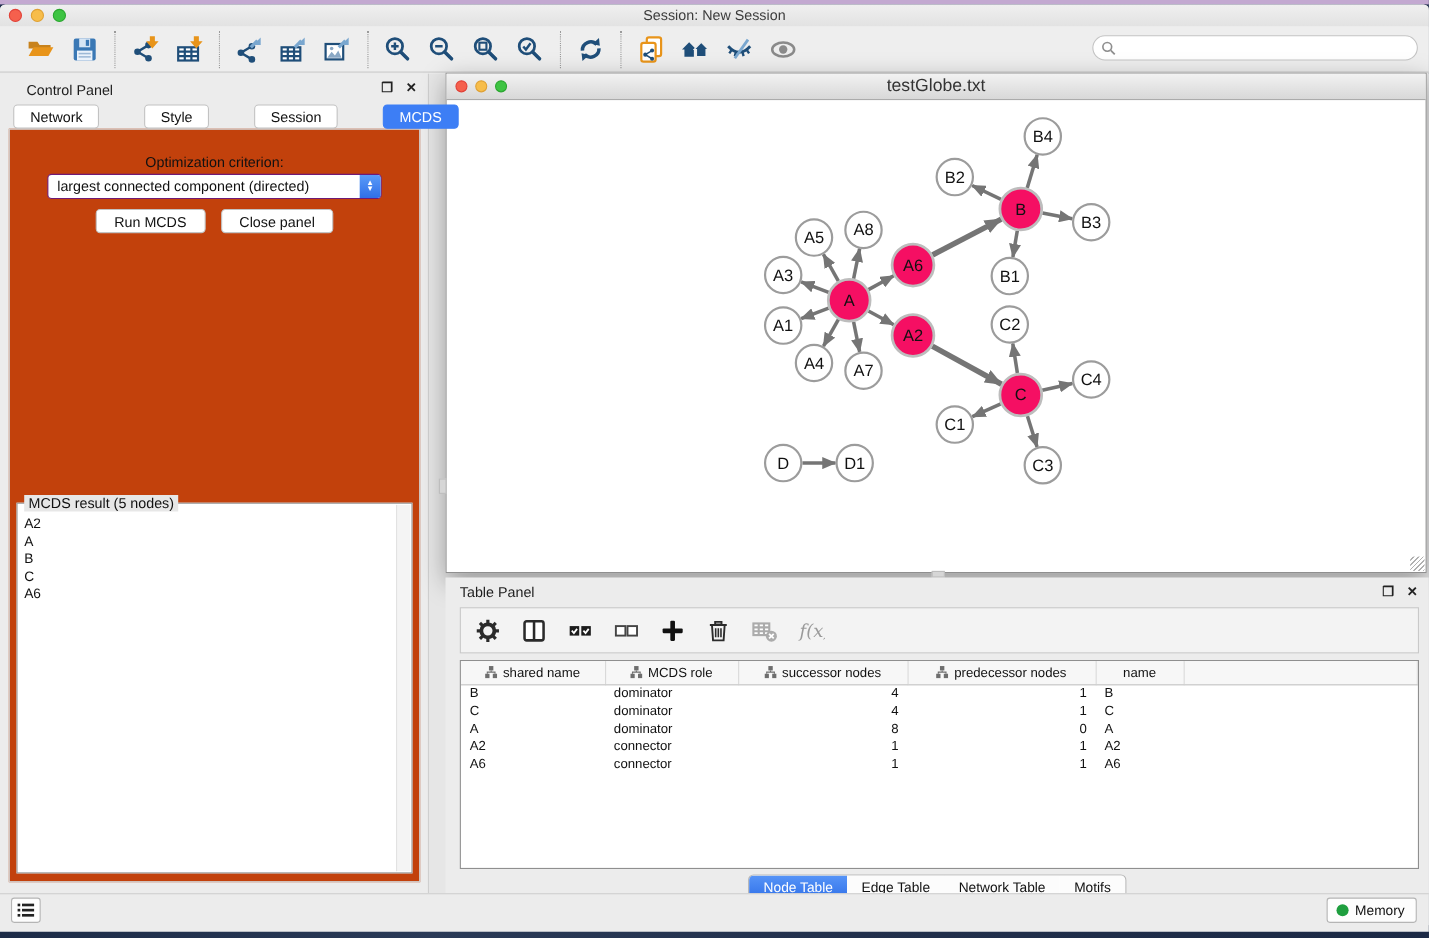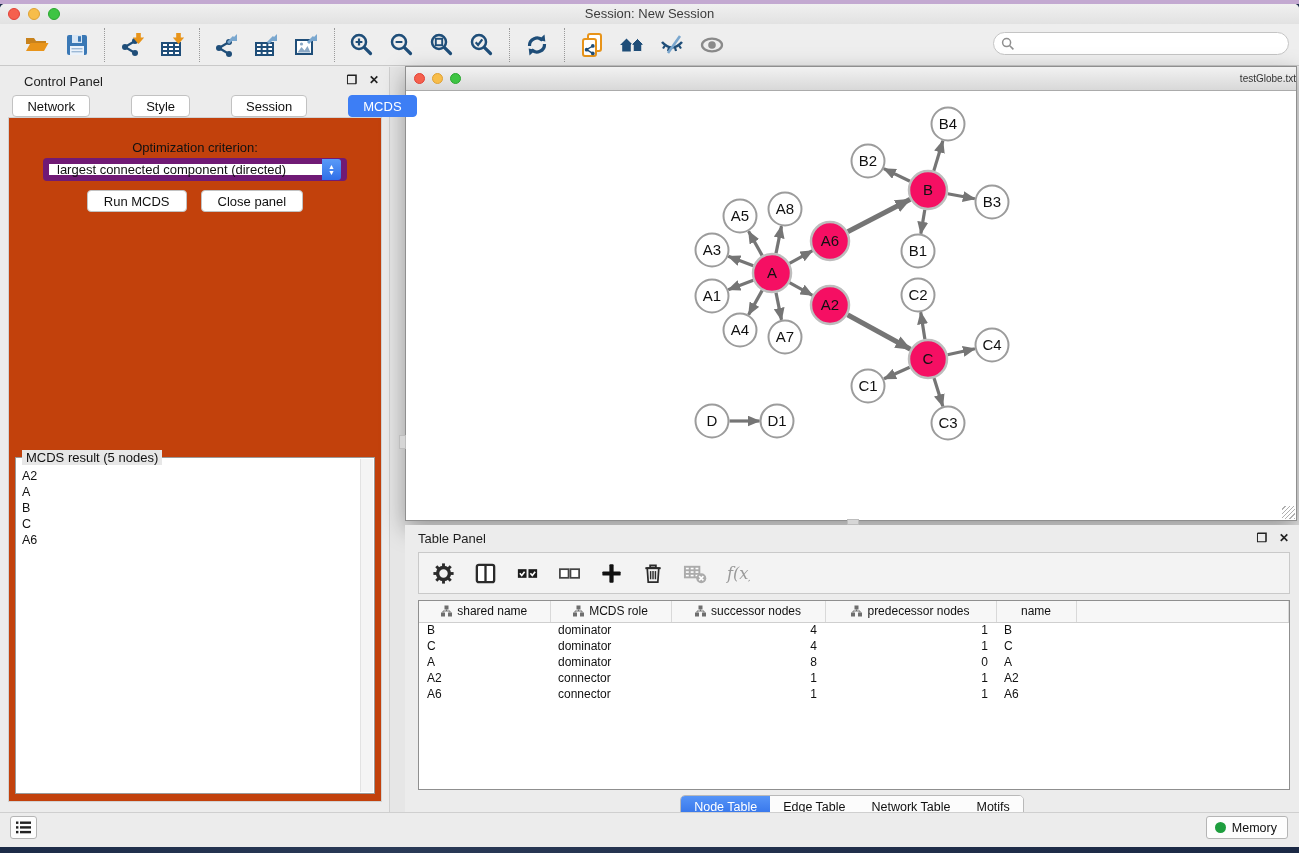--- a/index.html
+++ b/index.html
@@ -48,42 +48,42 @@
   .pc-btn { width:14px; height:14px; border:none; background:transparent; font-size:12px;
     color:#222; line-height:12px; cursor:pointer; padding:0; font-weight:bold; }
   .cp-tabs { position:absolute; left:8px; right:8px; top:28px; display:flex; justify-content:center; gap:1px; z-index:2; }
   .cp-tab { height:22px; padding:0 14px; font-size:13px; background:#ffffff; border:1px solid #c2c2c2;
     border-radius:4px; color:#111; cursor:pointer;margin-left:40px; }
   .cp-tab.active { background:#3d7ef5; border-color:#3d7ef5; color:#fff; }
   .cp-body { position:absolute; left:8px; right:7px; top:50px; bottom:10px;
     background:#c2410c; border:1px solid #d2d2d2; }
   .opt-label { margin-top:22px; text-align:center; font-size:13px; color:#111; }
   .dropdown { position:absolute; left:34px; right:34px; top:40px; height:23px; background:#ffffff;
-    border:6px solid #701a75; border-radius:4px; display:flex; align-items:center; cursor:pointer; }
+    border:1px solid #701a75; border-radius:4px; display:flex; align-items:center; cursor:pointer; }
   .dropdown .dd-text { flex:1; font-size:13px; padding-left:8px; color:#111; white-space:nowrap; overflow:hidden; }
   .dd-stepper { width:19px; height:21px; background:linear-gradient(#5a9bf8,#2f6fe8); border-radius:0 3px 3px 0;
     display:flex; flex-direction:column; align-items:center; justify-content:center; color:#fff; font-size:7px; line-height:6px; }
   .cp-buttons { position:absolute; left:0; right:0; top:72px; display:flex; justify-content:center; gap:14px; }
   .cp-btn { height:22px; padding:0 16px; background:#ffffff; border:1px solid #c2c2c2; border-radius:4px;
     font-size:13px; color:#111; cursor:pointer; }
   .result-box { position:absolute; left:6px; right:6px; top:339px; bottom:7px; background:#ffffff;
     border:1px solid #9a9a9a; }
   .result-legend { position:absolute; left:6px; top:-8px; background:#e7e7e7; padding:0 4px; font-size:13px; color:#111; }
   .result-list { list-style:none; padding:10px 0 0 6px; font-size:12.5px; color:#111; }
   .result-list li { height:16px; line-height:16px; }
   .result-scroll { position:absolute; right:1px; top:1px; bottom:1px; width:13px; background:#f4f4f4; border-left:1px solid #e2e2e2; }
 
   
   .net-window { position:absolute; left:405px; top:-1px; width:892px; height:455px; background:#ffffff;
     border:1px solid #8f8f8f; box-shadow:0 8px 22px rgba(0,0,0,0.35); }
   .net-titlebar { position:relative; height:24px; background:linear-gradient(#f2f2f2,#d8d8d8);
     border-bottom:1px solid #ababab; }
   .net-traffic { position:absolute; left:8px; top:6px; display:flex; gap:7px; }
   .tl.small { width:11px; height:11px; }
-  .net-title { text-align:right; font-size:10px; color:#333; line-height:24px; }
+  .net-title { text-align:center; font-size:16px; color:#333; line-height:24px; }
   .net-canvas { position:absolute; left:1px; top:25px; width:888px; height:422px; background:#ffffff; }
   .net-vscroll { position:absolute; left:-7px; top:368px; width:7px; height:14px; background:#d6d6d6; border:1px solid #bdbdbd; }
   .net-hscroll { position:absolute; left:441px; bottom:-5px; width:12px; height:6px; background:#d6d6d6; border:1px solid #bdbdbd; }
   .resize-grip { position:absolute; right:1px; bottom:1px; width:13px; height:13px;
     background:repeating-linear-gradient(135deg, transparent 0 2px, #b0b0b0 2px 3px); cursor:nwse-resize; }
 
   
   .table-panel { position:absolute; left:405px; top:458px; right:0; bottom:0; background:#ececec; }
   .tp-header { position:relative; height:24px; }
   .tp-title { position:absolute; left:13px; top:6px; font-size:13px; color:#1d1d1d; }

